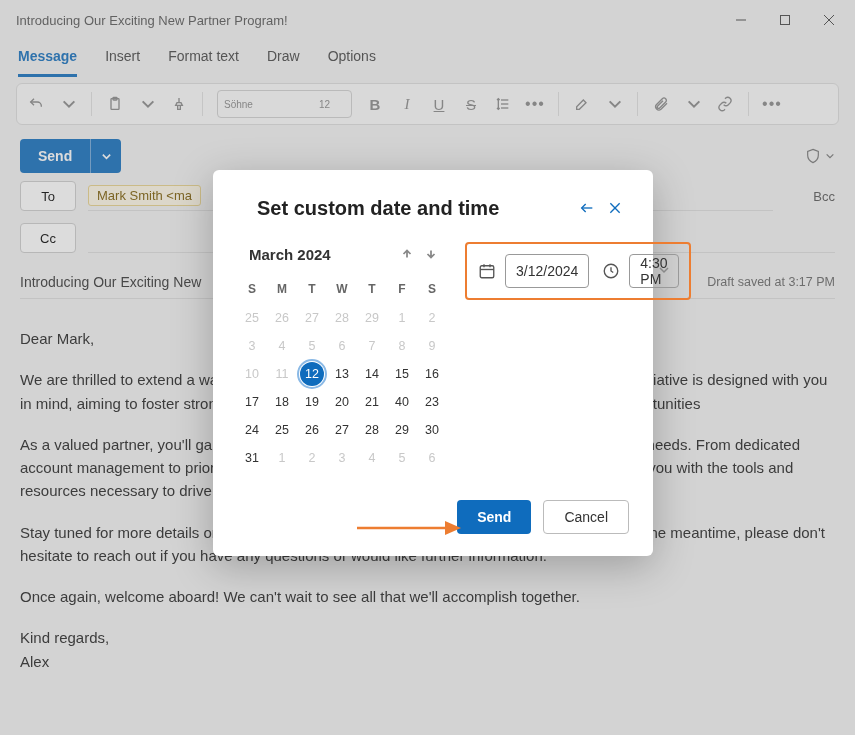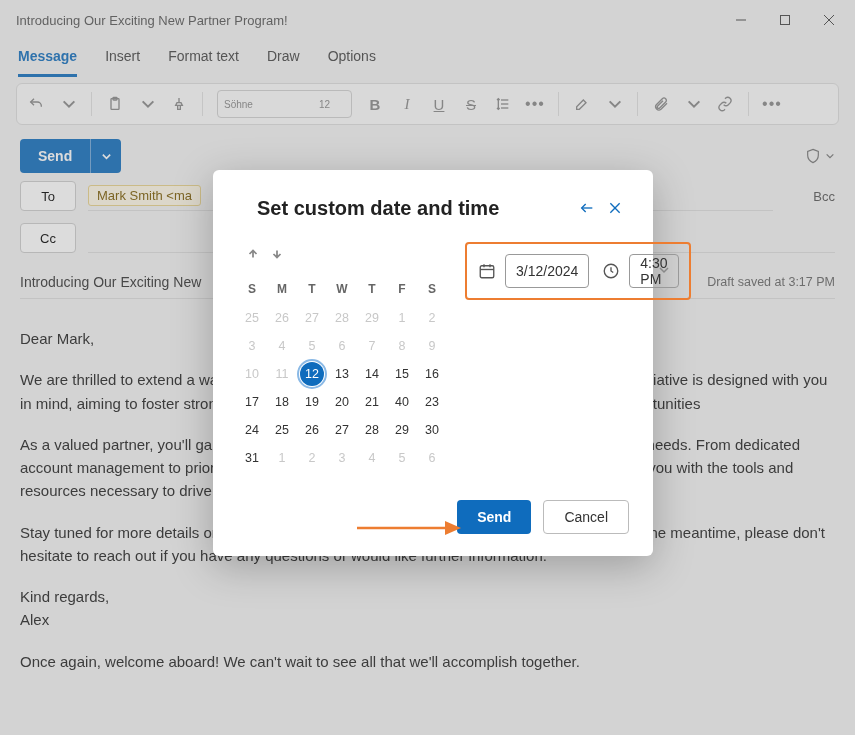--- a/index.html
+++ b/index.html
@@ -236,23 +236,23 @@
     <input value="Introducing Our Exciting New" style="">
     <span class="draftnote">Draft saved at 3:17 PM</span>
   </div>
 </div>
 
 <div class="bodyarea">
   <p>Dear Mark,</p>
   <p>We are thrilled to extend a warm welcome to you as a member of our Partner Program! This initiative is designed with you in mind, aiming to foster strong, mutually beneficial relationships, and create unparalleled opportunities</p>
   <p>As a valued partner, you'll gain access to an array of exclusive benefits tailored to your unique needs. From dedicated account management to priority support and customized service, we're committed to providing you with the tools and resources necessary to drive your business landscape.</p>
   <p>Stay tuned for more details on upcoming events, webinars, and exclusive Partner Program. In the meantime, please don't hesitate to reach out if you have any questions or would like further information.</p>
+  <p>Once again, welcome aboard! We can't wait to see all that we'll accomplish together.</p>
   <p>Kind regards,
 Alex</p>
-  <p>Once again, welcome aboard! We can't wait to see all that we'll accomplish together.</p>
 </div>
 
 <div class="overlay"></div>
 
 <div class="modal">
   <div class="modal-head">
     <div class="modal-title">Set custom date and time</div>
     <div class="hicon">
         <svg viewBox="0 0 24 24" fill="none" stroke="currentColor" stroke-width="2">
           <line x1="20" y1="12" x2="4" y2="12"></line>
@@ -262,20 +262,21 @@
     <div class="hicon">
         <svg viewBox="0 0 24 24" fill="none" stroke="currentColor" stroke-width="2">
           <line x1="5" y1="5" x2="19" y2="19"></line>
           <line x1="19" y1="5" x2="5" y2="19"></line>
         </svg>
       </div>
   </div>
   <div class="modal-body">
     <div class="cal">
       <div class="calhead">
+        <div class="calmonth">March 2024</div>
         <div class="calnav">
             <svg width="14" height="14" viewBox="0 0 12 12">
               <path d="M6 9V3M3 6l3-3 3 3" fill="none" stroke="currentColor" stroke-width="1.5"></path>
             </svg>
           </div>
         <div class="calnav">
             <svg width="14" height="14" viewBox="0 0 12 12">
               <path d="M6 3v6M3 6l3 3 3-3" fill="none" stroke="currentColor" stroke-width="1.5"></path>
             </svg>
           </div>

